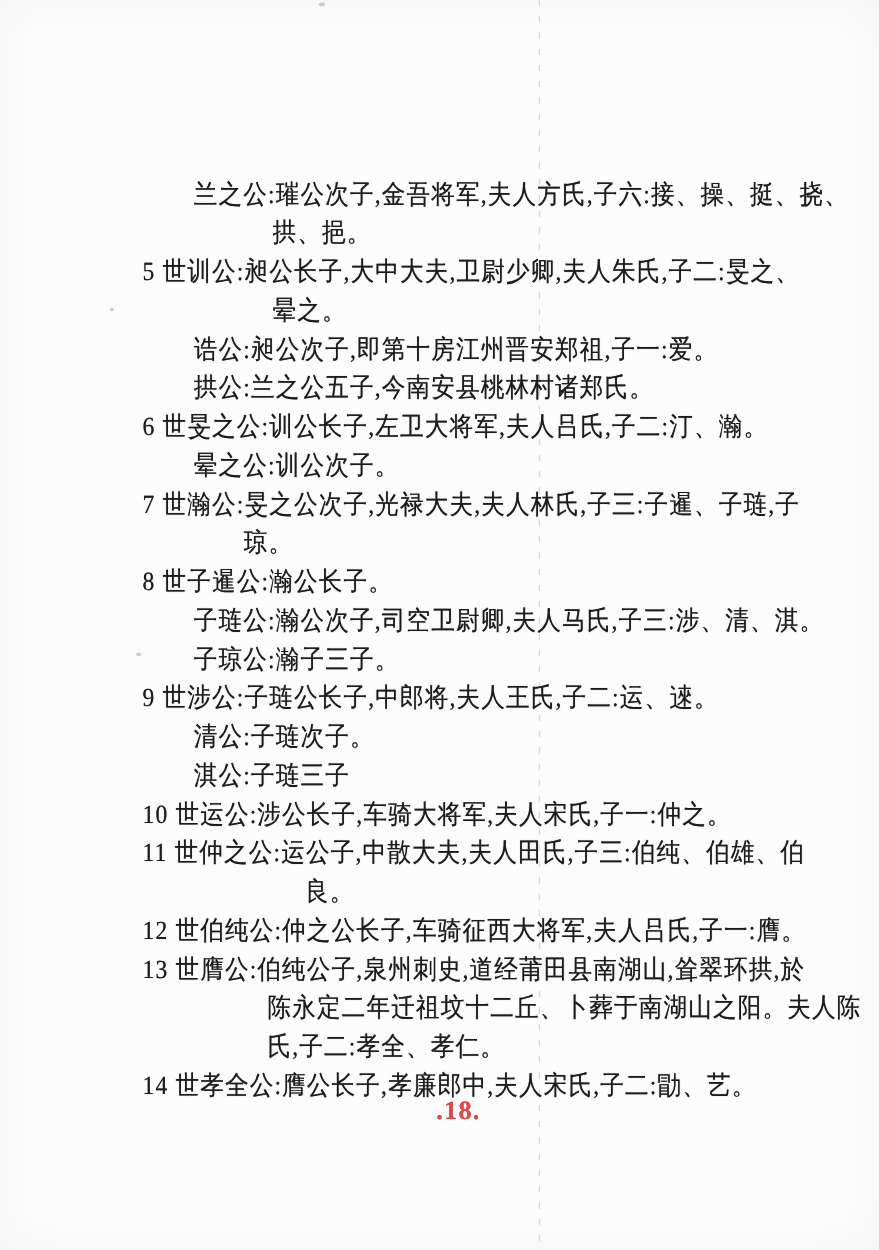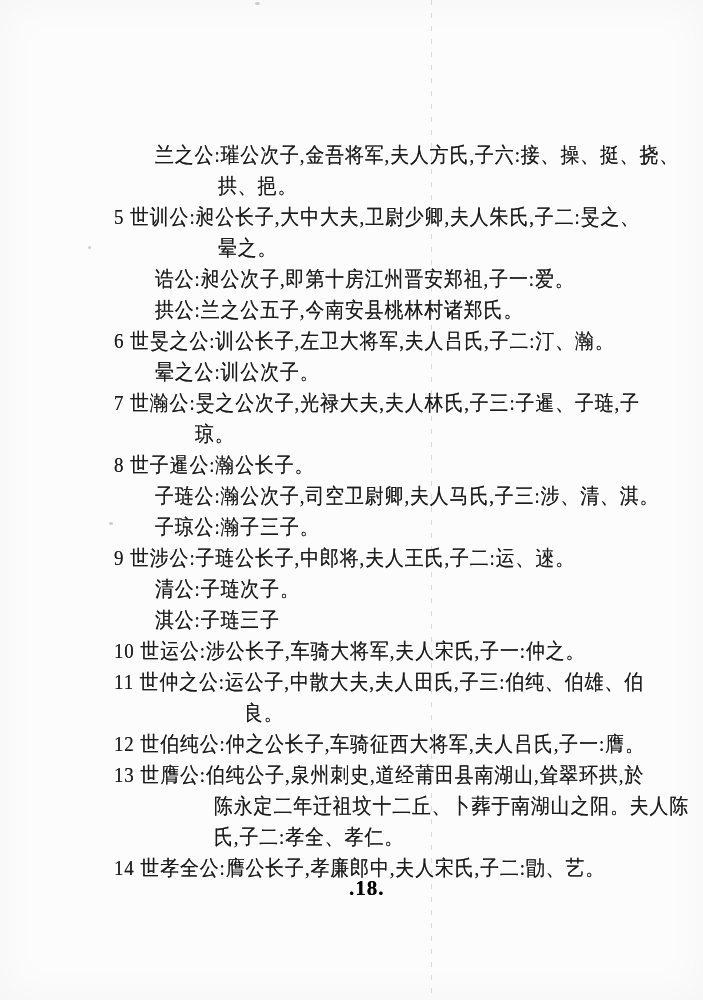--- a/index.html
+++ b/index.html
@@ -63,21 +63,21 @@
   .ind-hang2  { margin-left: 218px; }  
   .ind-hang2b { margin-left: 214px; }  
   .ind-hang3  { margin-left: 244px; }  
   .pagenum {
     position: absolute;
     left: 349px;
     top: 876px;
     font-size: 21px;
     font-weight: bold;
     letter-spacing: 1px;
-    color: #000000;
+    color: #ef4444;
     text-shadow: 0 0 0.5px rgba(20,20,20,0.8);
   }
   .speck {
     position: absolute;
     background: rgba(120,120,120,0.35);
     border-radius: 50%;
     pointer-events: none;
   }
   .speck.s1 { left: 88px;  top: 246px; width: 3px; height: 3px; }
   .speck.s2 { left: 109px; top: 522px; width: 4px; height: 3px; }

